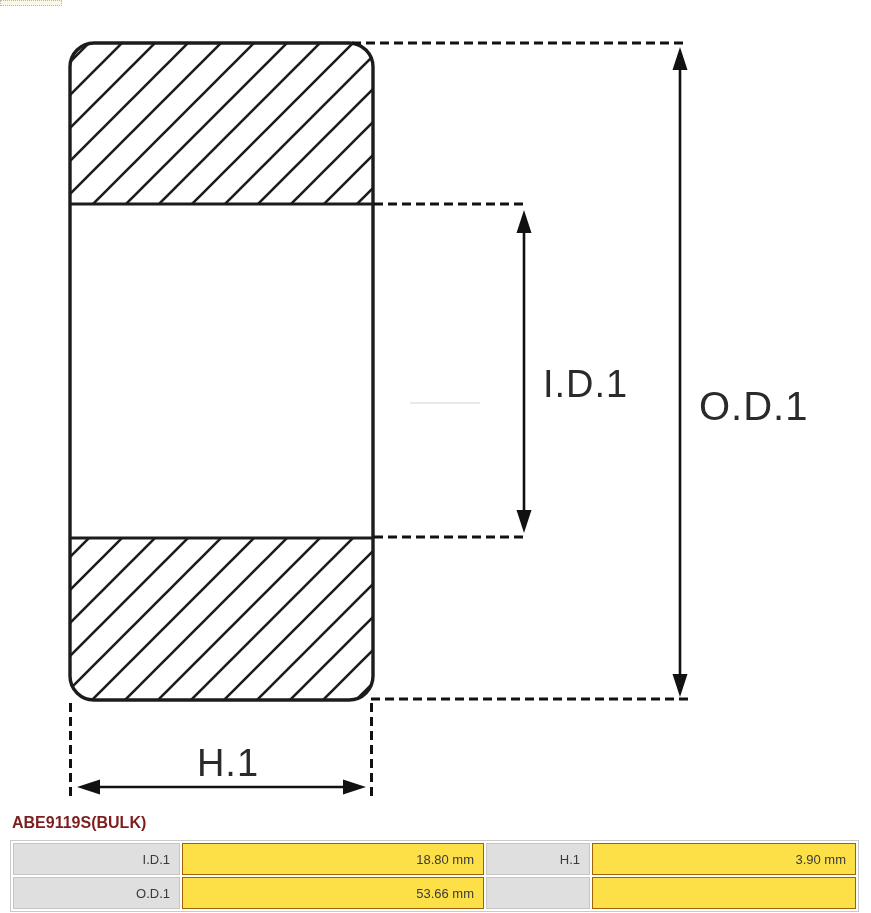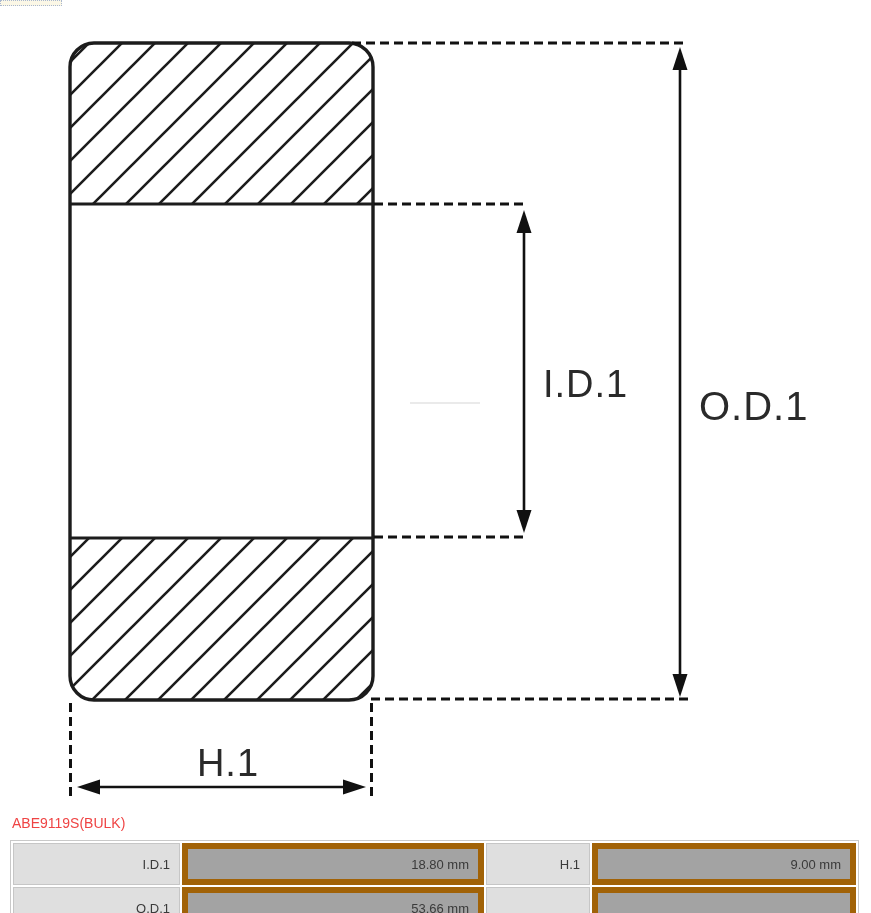--- a/index.html
+++ b/index.html
@@ -11,33 +11,33 @@
     position:absolute;left:0;top:0;width:62px;height:6px;
     border:1px dotted #a9b7cf;background:#fbf7e6;box-sizing:border-box;
   }
   .drawing{position:absolute;left:0;top:0;}
   .drawing text{
     font-family:"Liberation Sans",sans-serif;
     fill:#2a2a2a;letter-spacing:1px;font-weight:400;
   }
   .part-title{
     position:absolute;left:12px;top:811px;width:840px;
-    font-size:14px;line-height:24px;color:#ef4444;font-weight:400;
+    font-size:16px;line-height:24px;color:#7f1d1d;font-weight:700;
   }
   table.specs{
     position:absolute;left:10px;top:840px;width:849px;
     border:1px solid #c9c9c9;border-spacing:2px;border-collapse:separate;
     table-layout:fixed;background:#ffffff;
   }
   table.specs td{
     height:26px;padding:2px 9px 2px 2px;font-size:13px;color:#3a3a3a;
     text-align:right;vertical-align:middle;overflow:hidden;white-space:nowrap;
   }
   td.param{background:#dfdfdf;border:1px solid #c6c6c6;}
-  td.val{background:#a3a3a3;border:6px solid #a16207;margin-left:20px;}
+  td.val{background:#fde047;border:1px solid #a16207;margin-left:20px;}
 </style>
 </head>
 <body>
 
 <div class="edge-artifact"></div>
 
 <svg class="drawing" width="871" height="810" viewBox="0 0 871 810" xmlns="http://www.w3.org/2000/svg">
   <defs>
     <pattern id="hatch" width="33" height="33" patternUnits="userSpaceOnUse">
       <path d="M -8 8 L 8 -8 M 0 33 L 33 0 M 25 41 L 41 25" stroke="#1c1c1c" stroke-width="2.6" fill="none"></path>
@@ -97,21 +97,21 @@
     <col style="width:167px">
       <col style="width:302px">
     <col style="width:104px">
       <col style="width:264px">
   </colgroup>
   <tbody>
     <tr>
       <td class="param">I.D.1</td>
       <td class="val">18.80 mm</td>
       <td class="param">H.1</td>
-      <td class="val">9.00 mm</td>
+      <td class="val">3.90 mm</td>
     </tr>
     <tr>
       <td class="param">O.D.1</td>
       <td class="val">53.66 mm</td>
       <td class="param"></td>
       <td class="val"></td>
     </tr>
   </tbody>
 </table>
 

